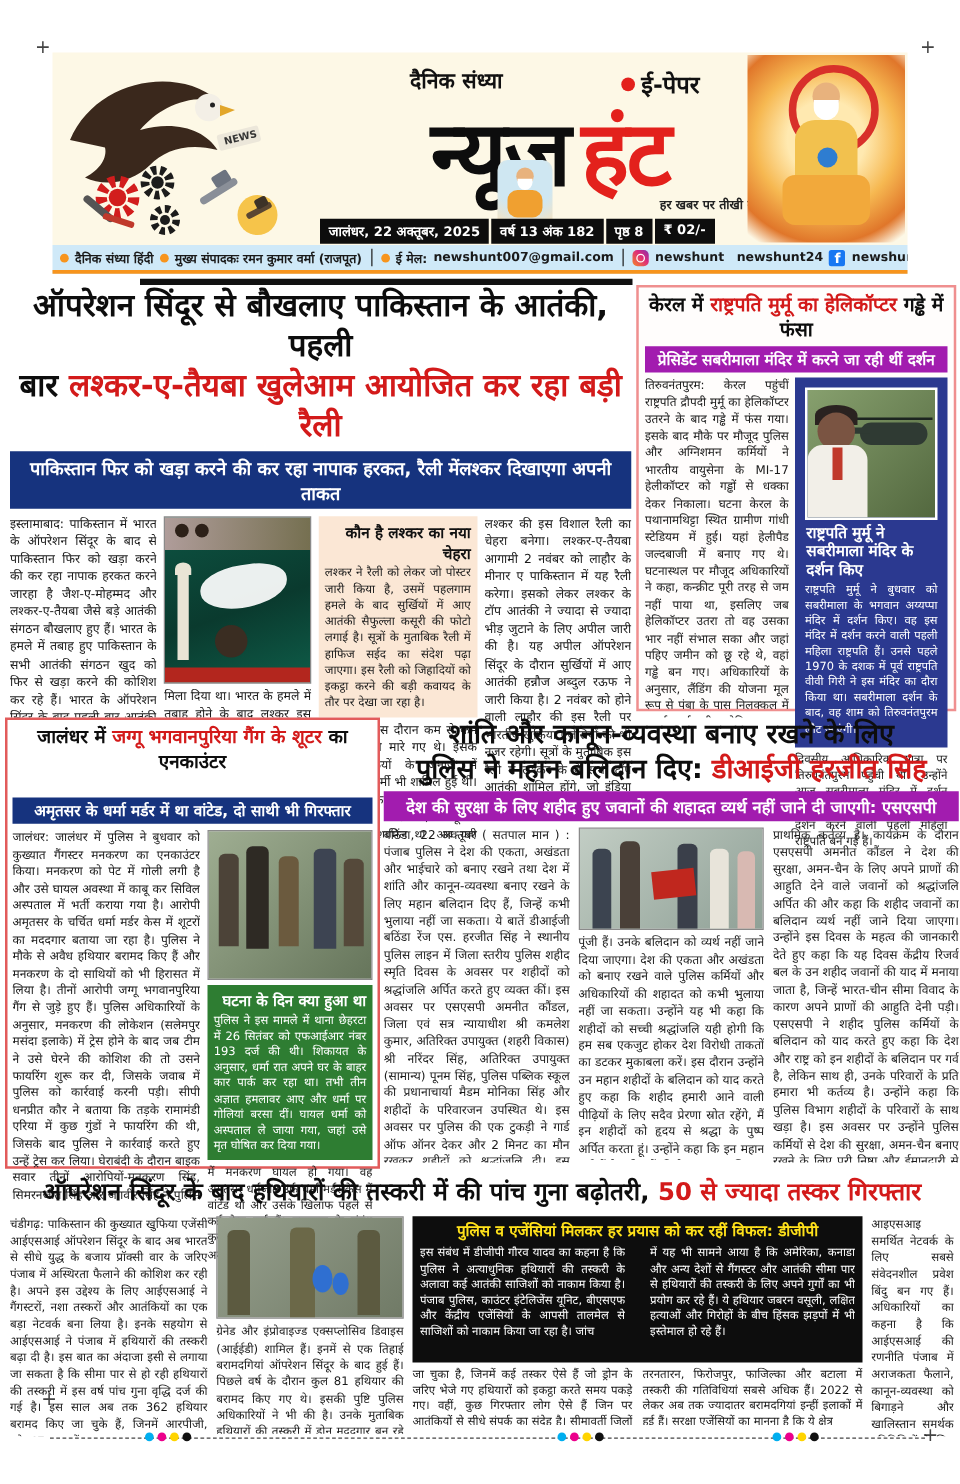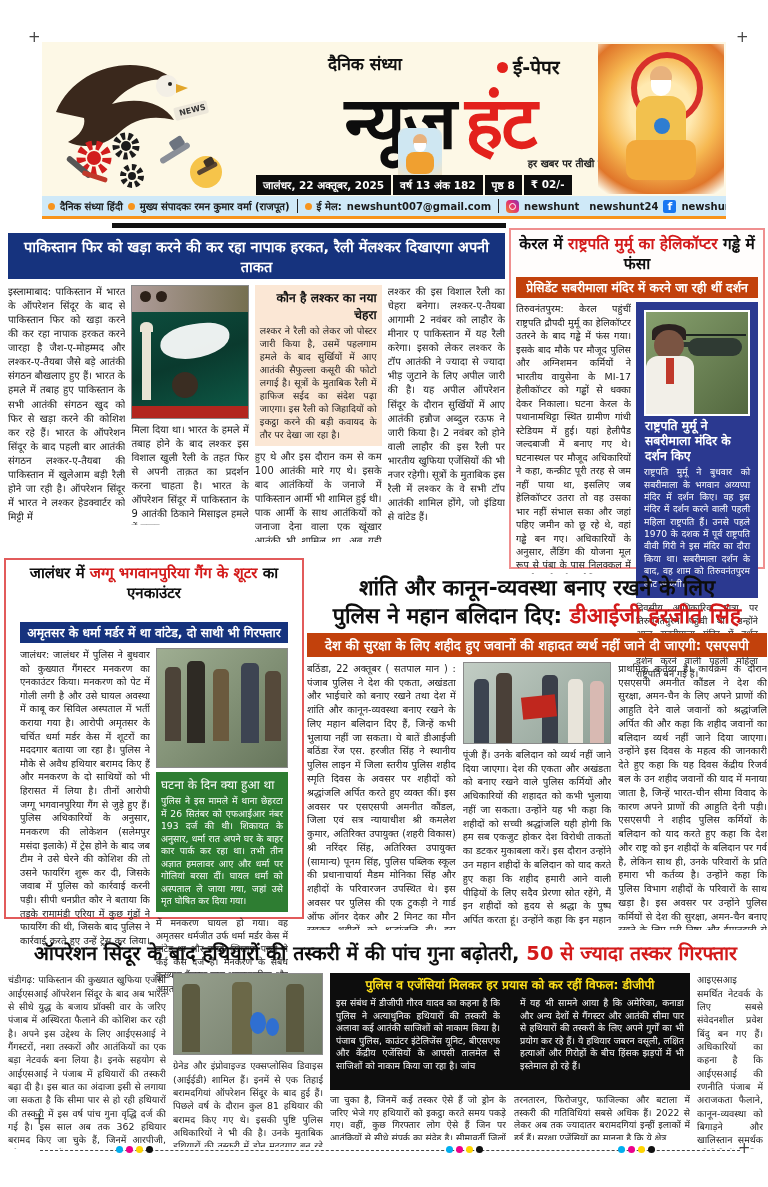--- a/index.html
+++ b/index.html
@@ -30,21 +30,21 @@
   #vishArt .globe{position:absolute;left:56px;top:74px;width:16px;height:16px;border-radius:50%;background:#2e7dd1;}
   
   #infobar{left:42px;top:196px;width:684px;height:23px;background:#cfe9f8;border-bottom:3px solid #f7941d;display:flex;align-items:center;gap:5px;padding:0 6px;box-sizing:border-box;font-size:10px;font-weight:700;white-space:nowrap;overflow:hidden;}
   .odot{width:7px;height:7px;border-radius:50%;background:#f7941d;flex:none;}
   .isep{width:1px;height:14px;background:#222;flex:none;margin:0 2px;}
   .igIcon{width:13px;height:13px;border-radius:4px;background:linear-gradient(45deg,#f58529,#dd2a7b 60%,#8134af);position:relative;flex:none;}
   .igIcon::after{content:"";position:absolute;left:3px;top:3px;width:5px;height:5px;border:1.5px solid #fff;border-radius:50%;}
   .fbIcon{width:13px;height:13px;background:#1877f2;color:#fff;font-size:11px;font-weight:800;text-align:center;line-height:13px;border-radius:2px;flex:none;}
   
   .bluebar{background:#16337e;color:#fff;font-weight:800;text-align:center;}
-  .greenbar{background:#c2410c;color:#fff;font-weight:800;text-align:center;}
+  .greenbar{background:#a21caf;color:#fff;font-weight:800;text-align:center;}
   .colTxt{text-align:justify;line-height:1.42;overflow:hidden;}
   .ph{position:relative;overflow:hidden;border:1px solid #8a8a8a;}
   
   #story1{left:8px;top:229px;width:497px;}
   #story1 .h1{font-size:25px;font-weight:800;text-align:center;line-height:1.28;color:#0d0d0d;}
   #story1 .h1 .red{color:#d31a1a;}
   #story1 .bluebar{margin-top:4px;padding:3px 2px;font-size:14.5px;}
   #s1body{display:flex;gap:6px;margin-top:6px;height:242px;}
   #s1body .c{flex:1;font-size:9.9px;}
   #poster{height:132px;background:linear-gradient(160deg,#0d5443,#0a3a2e 55%,#0e5d49);margin-bottom:4px;}
@@ -73,31 +73,31 @@
   #navyBox .kphoto .rotor{position:absolute;right:2px;top:22px;width:64px;height:2px;background:#1c2420;}
   #navyBox .kphoto .tail{position:absolute;right:52px;top:30px;width:26px;height:5px;background:#2f3a33;}
   #navyBox .kphoto .face{position:absolute;left:8px;top:18px;width:30px;height:30px;border-radius:50%;background:#7a5442;}
   #navyBox .kphoto .hair{position:absolute;left:6px;top:12px;width:34px;height:16px;border-radius:50% 50% 0 0;background:#2a2220;}
   #navyBox .kphoto .sari{position:absolute;left:0px;top:44px;width:48px;height:58px;border-radius:12px 12px 0 0;background:#f2efe8;}
   #navyBox .kphoto .tilak{position:absolute;left:20px;top:46px;width:8px;height:26px;background:#c0392b;}
   #navyBox .bt{font-size:12.3px;font-weight:800;line-height:1.22;margin:3px 1px 2px;}
   #navyBox .bx{font-size:9.1px;line-height:1.36;text-align:justify;}
   #kTail{font-size:9.3px;margin-top:3px;}
   
-  #jal{left:4px;top:558px;width:300px;height:361px;border:2px solid #e25b5b;box-sizing:border-box;padding:4px 14px;background:#fff;}
+  #jal{left:4px;top:574px;width:300px;height:361px;border:2px solid #e25b5b;box-sizing:border-box;padding:4px 4px;background:#fff;}
   #jal .h1{font-size:15px;font-weight:800;text-align:center;line-height:1.3;color:#0d0d0d;}
   #jal .h1 .red{color:#d31a1a;}
   #jal .bluebar{margin-top:19px;padding:2px 1px;font-size:12.3px;}
   #jbody{display:flex;gap:6px;margin-top:5px;height:298px;}
   #jbody .cL{flex:1;font-size:9.6px;}
   #jbody .cR{width:132px;flex:none;}
   #jphoto{height:118px;background:linear-gradient(135deg,#9fae92,#66755b);margin-bottom:4px;}
   #jphoto .p{position:absolute;border-radius:5px 5px 0 0;}
   .greenbox{background:#2e7d32;color:#fff;padding:4px 5px;margin-bottom:4px;}
-  .greenbox .t{font-size:12px;font-weight:400;text-align:left;margin-bottom:2px;}
+  .greenbox .t{font-size:12px;font-weight:700;text-align:right;margin-bottom:2px;}
   .greenbox .x{font-size:9.2px;line-height:1.36;text-align:justify;}
   #jTail{font-size:9.3px;}
   
   #dig{left:307px;top:574px;width:460px;}
   #dig .h1{font-size:21.5px;font-weight:800;text-align:center;line-height:1.3;color:#0d0d0d;}
   #dig .h1 .red{color:#d31a1a;}
   #dig .greenbar{margin-top:3px;padding:3px 1px;font-size:13.2px;}
   #dbody{display:flex;gap:7px;margin-top:5px;height:268px;}
   #dbody .c{flex:1;font-size:9.7px;}
   #dphoto{height:80px;background:linear-gradient(135deg,#c2cdc4,#8fa096);margin-bottom:4px;}
@@ -227,20 +227,25 @@
       </svg>
     <span>newshunt24</span>
     <span class="fbIcon">f</span>
     <span>newshunt007</span>
 
   </div>
 
   <div class="abs" style="left:112px;top:223px;width:394px;height:5px;background:#111;"></div>
 
   <div id="story1" class="abs">
+    <div class="h1">
+      <span>ऑपरेशन सिंदूर से बौखलाए पाकिस्तान के आतंकी, पहली</span><br>
+      <span>बार</span>
+      <span class="red">लश्कर-ए-तैयबा खुलेआम आयोजित कर रहा बड़ी रैली</span>
+    </div>
     <div class="bluebar">पाकिस्तान फिर को खड़ा करने की कर रहा नापाक हरकत, रैली मेंलश्कर दिखाएगा अपनी ताकत</div>
     <div id="s1body">
       <div class="c colTxt">इस्लामाबाद: पाकिस्तान में भारत के ऑपरेशन सिंदूर के बाद से पाकिस्तान फिर को खड़ा करने की कर रहा नापाक हरकत करने जारहा है जैश-ए-मोहम्मद और लश्कर-ए-तैयबा जैसे बड़े आतंकी संगठन बौखलाए हुए हैं। भारत के हमले में तबाह हुए पाकिस्तान के सभी आतंकी संगठन खुद को फिर से खड़ा करने की कोशिश कर रहे हैं। भारत के ऑपरेशन सिंदूर के बाद पहली बार आतंकी संगठन लश्कर-ए-तैयबा की पाकिस्तान में खुलेआम बड़ी रैली होने जा रही है। ऑपरेशन सिंदूर में भारत ने लश्कर हेडक्वार्टर को मिट्टी में</div>
       <div class="c">
         <div id="poster" class="ph">
           <span class="band"></span>
             <span class="head1"></span>
             <span class="head2"></span>
           <span class="minarTop"></span>
             <span class="minar"></span>

